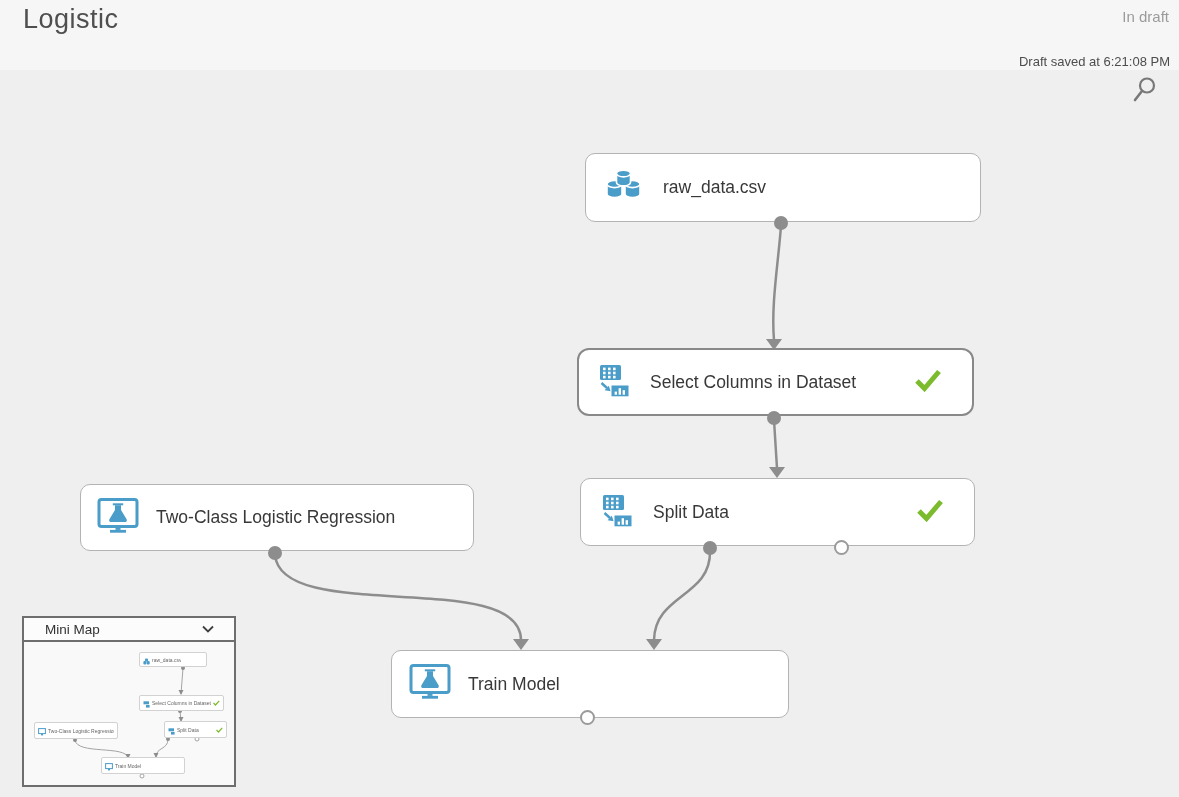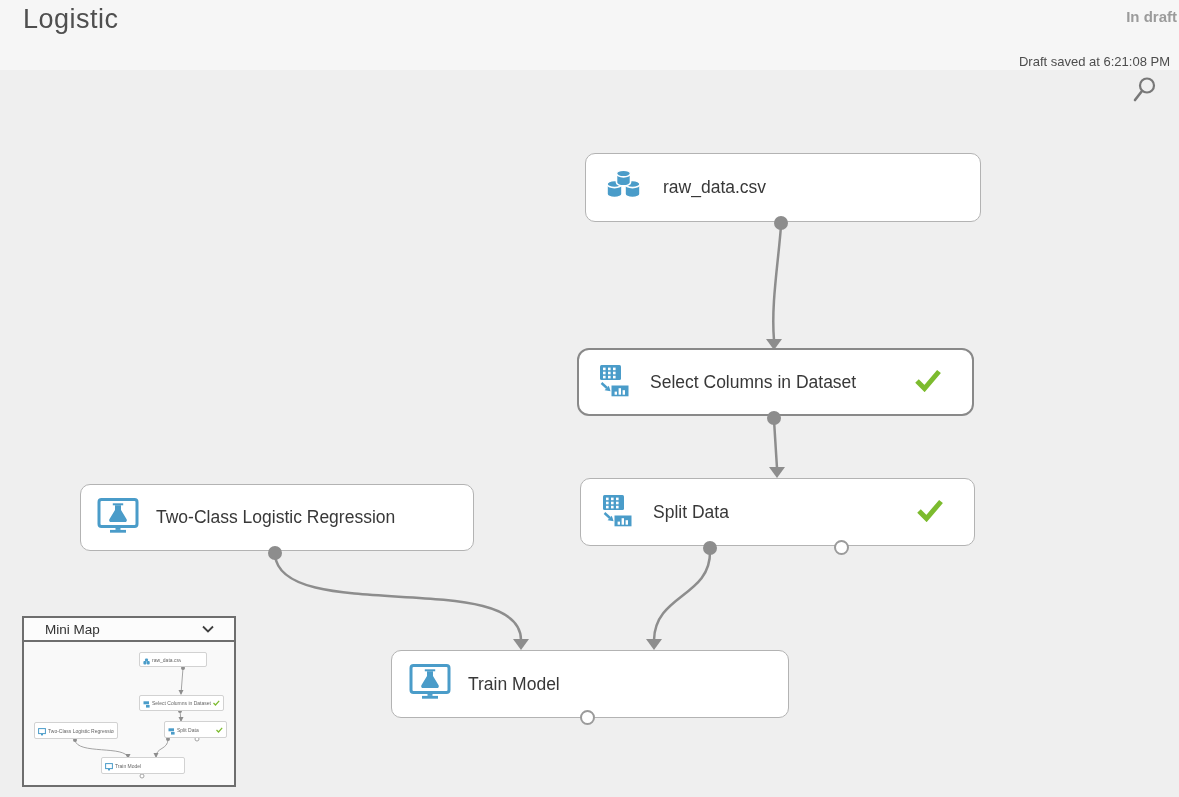--- a/index.html
+++ b/index.html
@@ -11,22 +11,22 @@
   }
   .header-band {
     position:absolute; left:0; top:0; width:1179px; height:70px;
     background:#f6f6f6;
   }
   .page-title {
     position:absolute; left:23px; top:4px;
     font-size:27px; font-weight:300; color:#4f4f4f; letter-spacing:.5px;
   }
   .status-badge {
-    position:absolute; right:2px; top:8px;
-    font-size:15px; color:#9b9b9b;font-weight:bold;
+    position:absolute; right:10px; top:8px;
+    font-size:15px; color:#9b9b9b;
   }
   .save-status {
     position:absolute; right:9px; top:54px;
     font-size:13px; color:#4d4d4d;text-align:right;
   }
   .search-btn {
     position:absolute; right:22px; top:76px; width:26px; height:28px;
     cursor:pointer;
   }
   .canvas { position:absolute; left:0; top:0; width:1179px; height:797px; }

